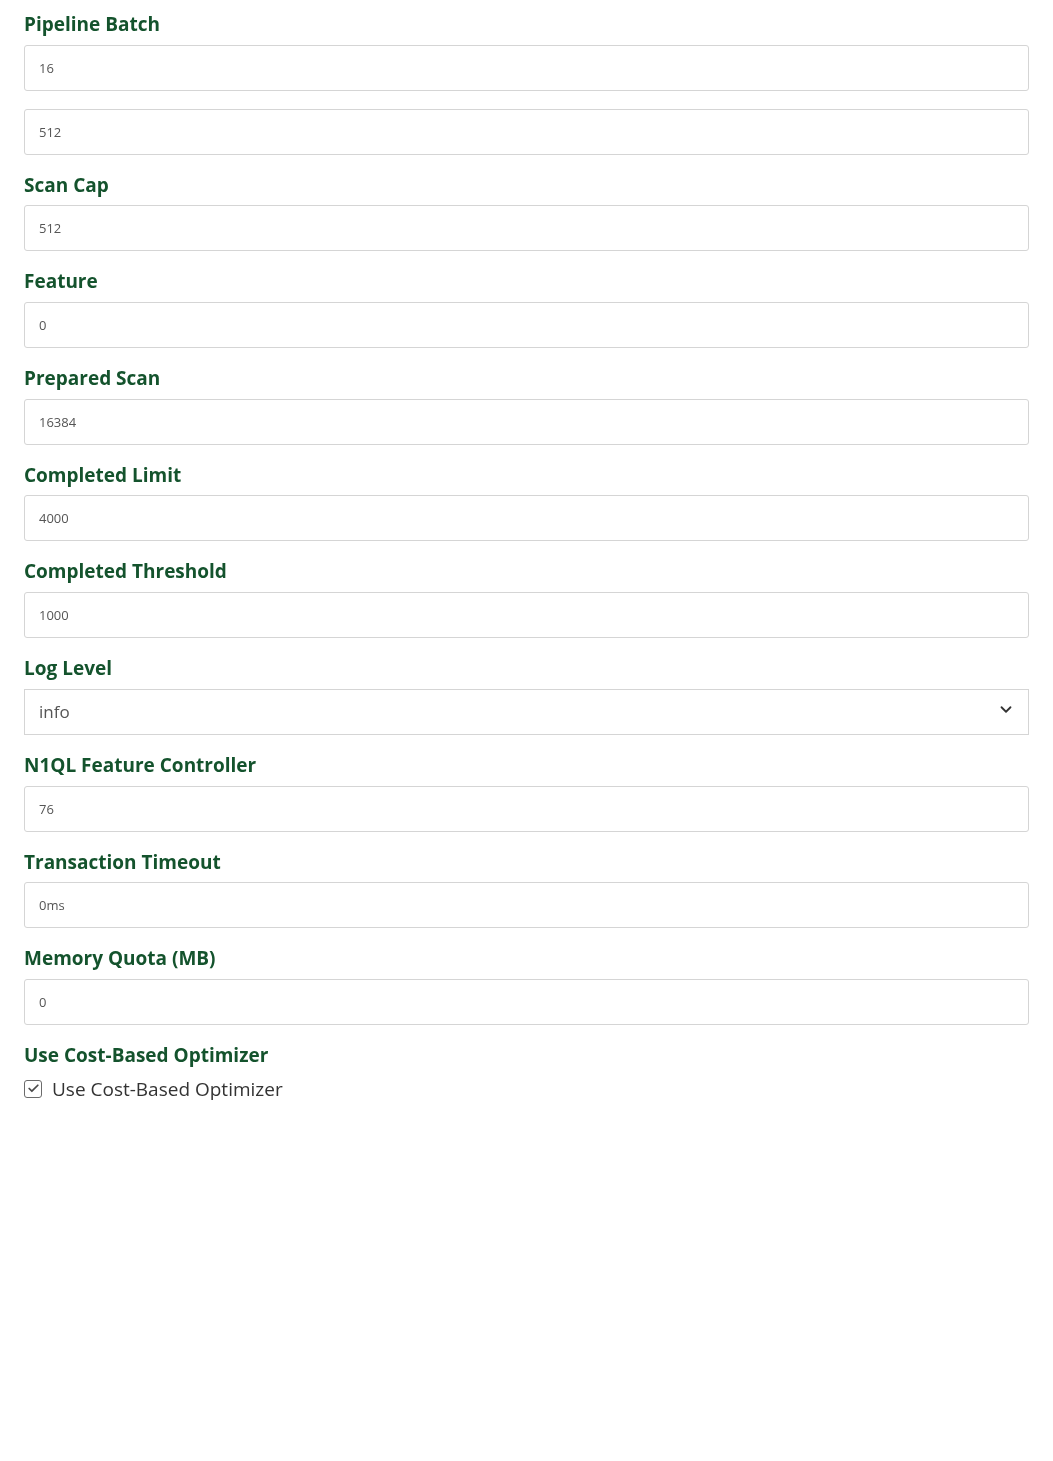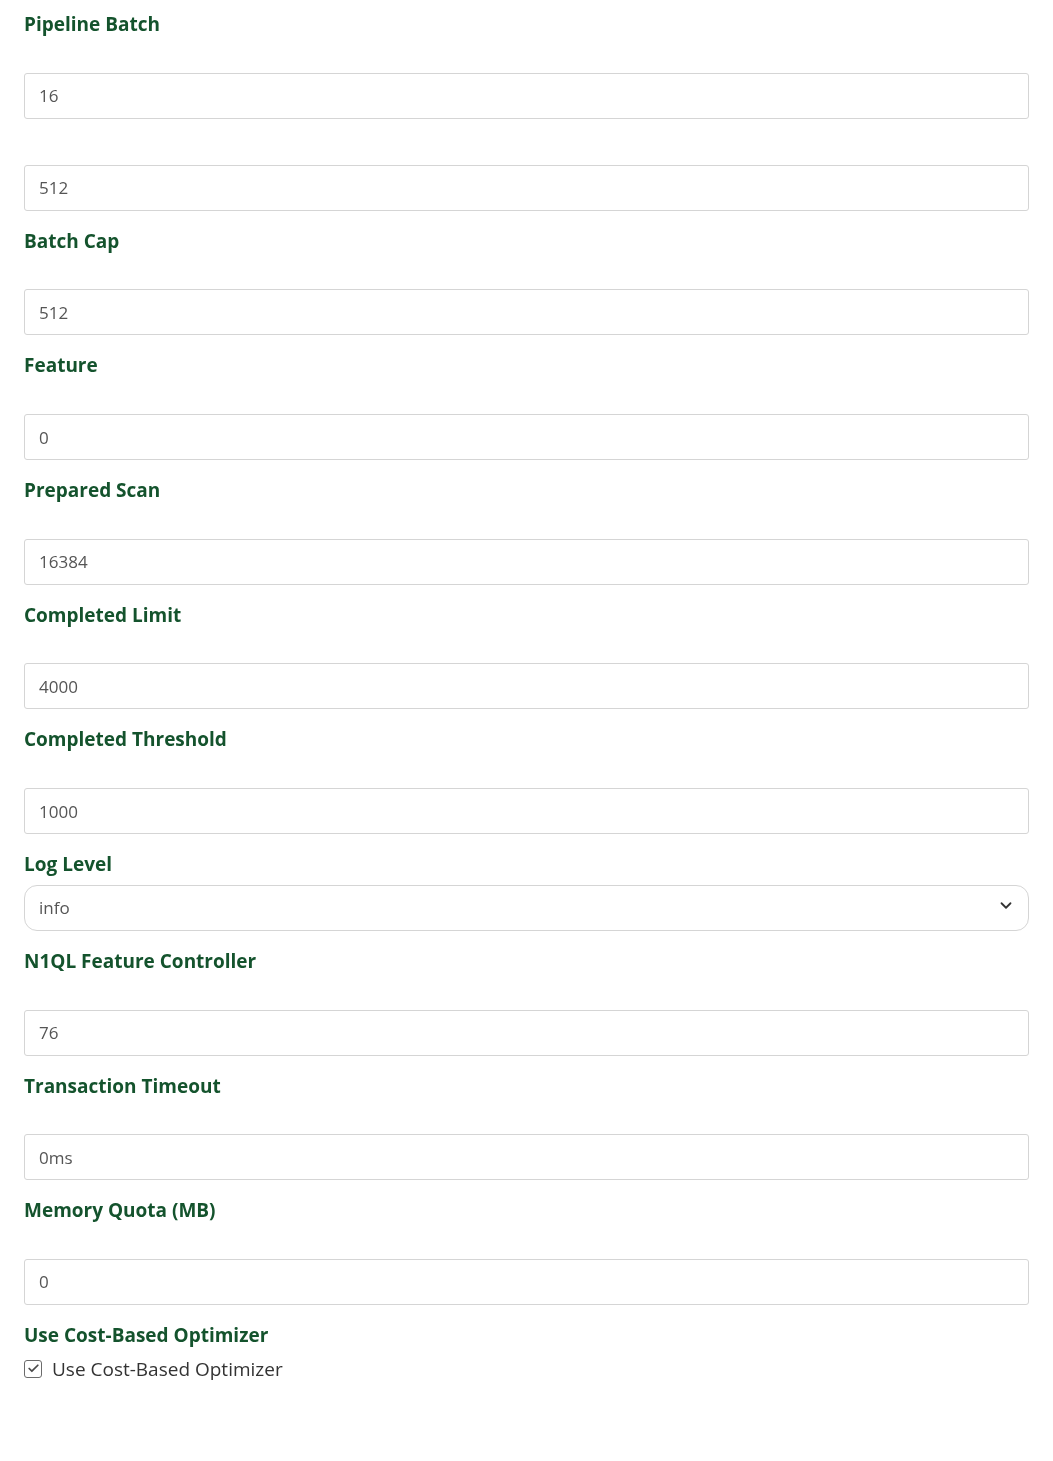--- a/index.html
+++ b/index.html
@@ -25,37 +25,36 @@
     color: #14532d;
     margin-bottom: 8px;
   }
   .form-input {
     width: 100%;
     height: 46px;
     border: 1px solid #d5d5d5;
     border-radius: 3px;
     background: #ffffff;
     padding: 0 14px;
-    font-size: 17px;
+    font-size: 13px;
     color: #555555;
     outline: none;
     font-family: inherit;
-    margin-top: 28px;
   }
   .select-wrap {
     position: relative;
   }
   .select-wrap select {
     -webkit-appearance: none;
     -moz-appearance: none;
     appearance: none;
     width: 100%;
     height: 46px;
     border: 1px solid #d5d5d5;
-    border-radius: 13px;
+    border-radius: 0;
     background: #ffffff;
     padding: 0 42px 0 14px;
     font-size: 17px;
     color: #555555;
     outline: none;
     font-family: inherit;
   }
   .select-wrap .chev {
     position: absolute;
     right: 14px;
@@ -93,21 +92,21 @@
   <div class="form-group">
     <label class="form-label">Pipeline Batch</label>
     <input class="form-input" type="text" value="16" style="">
   </div>
 
   <div class="form-group">
     <input class="form-input" type="text" value="512" style="">
   </div>
 
   <div class="form-group">
-    <label class="form-label">Batch Cap</label>
+    <label class="form-label">Scan Cap</label>
     <input class="form-input" type="text" value="512" style="">
   </div>
 
   <div class="form-group">
     <label class="form-label">Feature</label>
     <input class="form-input" type="text" value="0" style="">
   </div>
 
   <div class="form-group">
     <label class="form-label">Prepared Scan</label>

